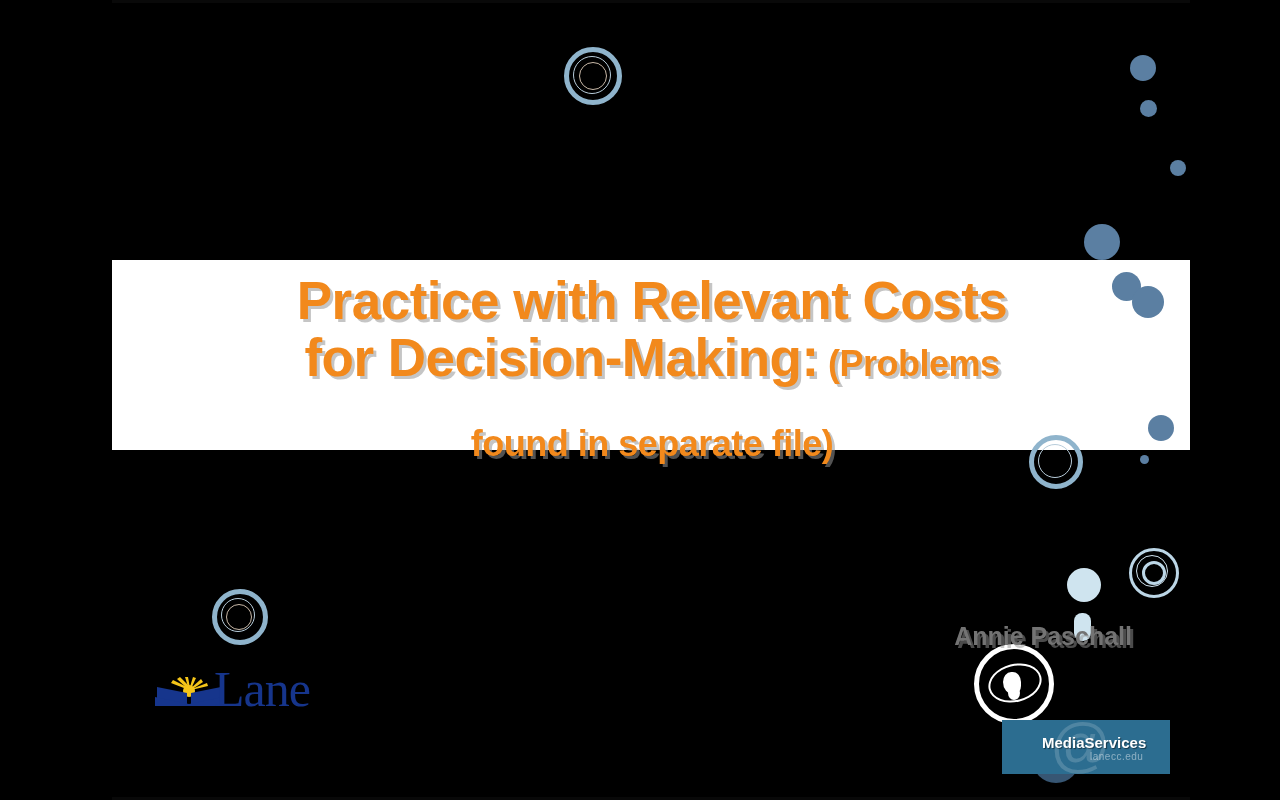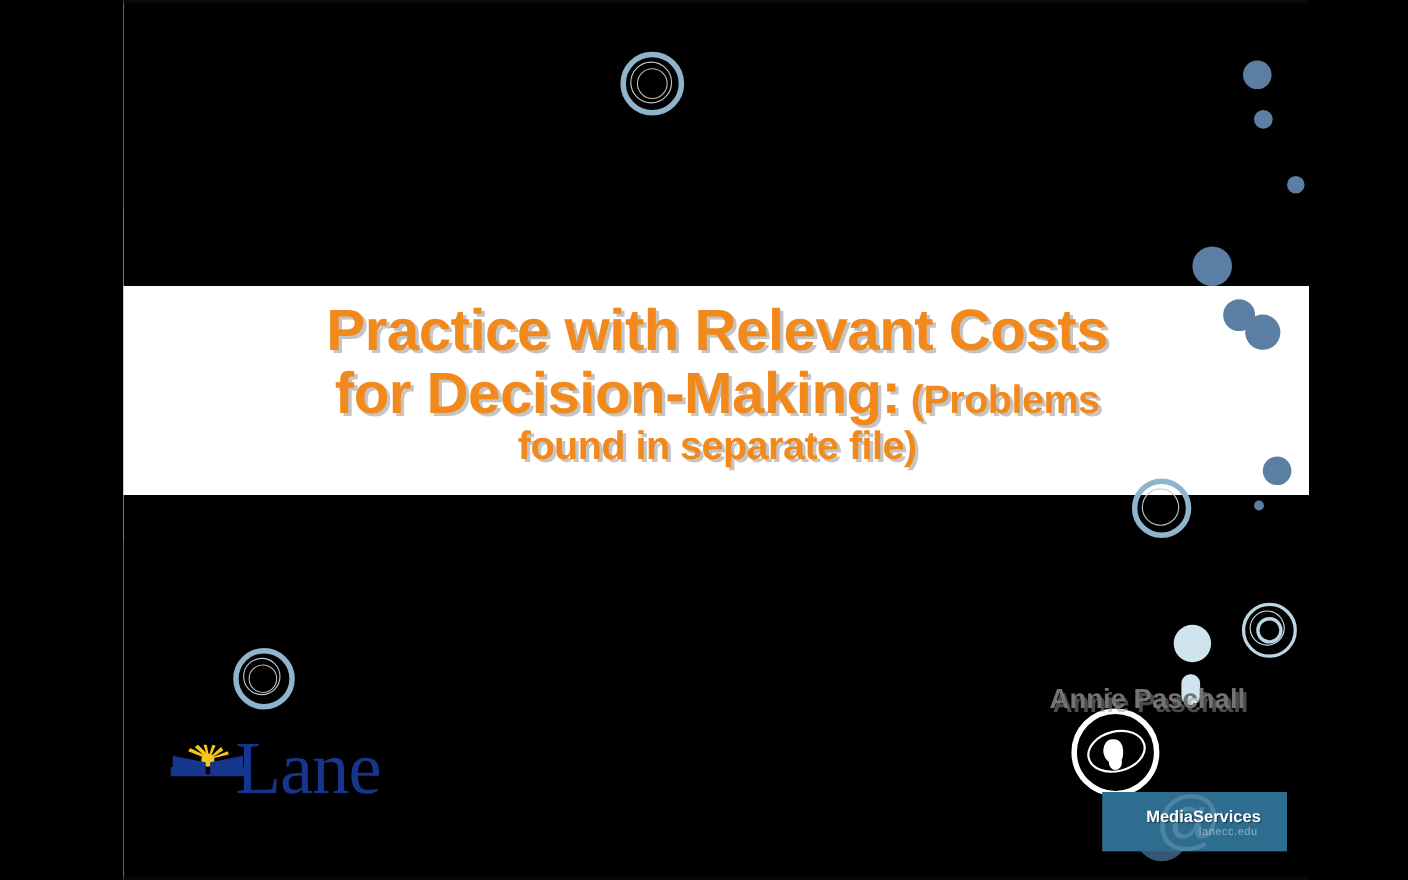--- a/index.html
+++ b/index.html
@@ -94,34 +94,34 @@
   .ring.ltthin{border:1.5px solid #cfe2ee;}
 
   
   #title{
     position:absolute;left:60px;top:272px;width:960px;
     text-align:center;color:#F2891C;
     font-weight:bold;font-size:53px;line-height:1.08;
     letter-spacing:-0.5px;
     text-shadow:3px 3px 0 rgba(150,150,150,.55);
   }
-  #title .small{font-size:36px;}
+  #title .small{font-size:36px;margin-top:39px;}
   #author{
     position:absolute;left:60px;top:622px;width:960px;
     text-align:right;color:#737373;
     font-weight:bold;font-size:25px;
     text-shadow:3px 3px 0 rgba(150,150,150,.5);
   }
 
   
   #lane-logo{position:absolute;left:30px;top:668px;width:230px;height:72px;}
   #lane-mark{position:absolute;left:13px;top:6px;width:68px;height:32px;}
   #lane-word{
     position:absolute;left:72px;top:-4px;
-    font-family:"Liberation Serif",serif;font-size:68px;color:#16358c;
+    font-family:"Liberation Serif",serif;font-size:50px;color:#16358c;
     letter-spacing:-1px;line-height:1;
   }
   #lane-sub{
     position:absolute;left:0px;top:44px;
     font-family:"Liberation Serif",serif;font-size:25px;color:#16358c;
     letter-spacing:.5px;line-height:1;white-space:nowrap;
   }
   #lane-tm{font-size:10px;vertical-align:super;}
 
   

